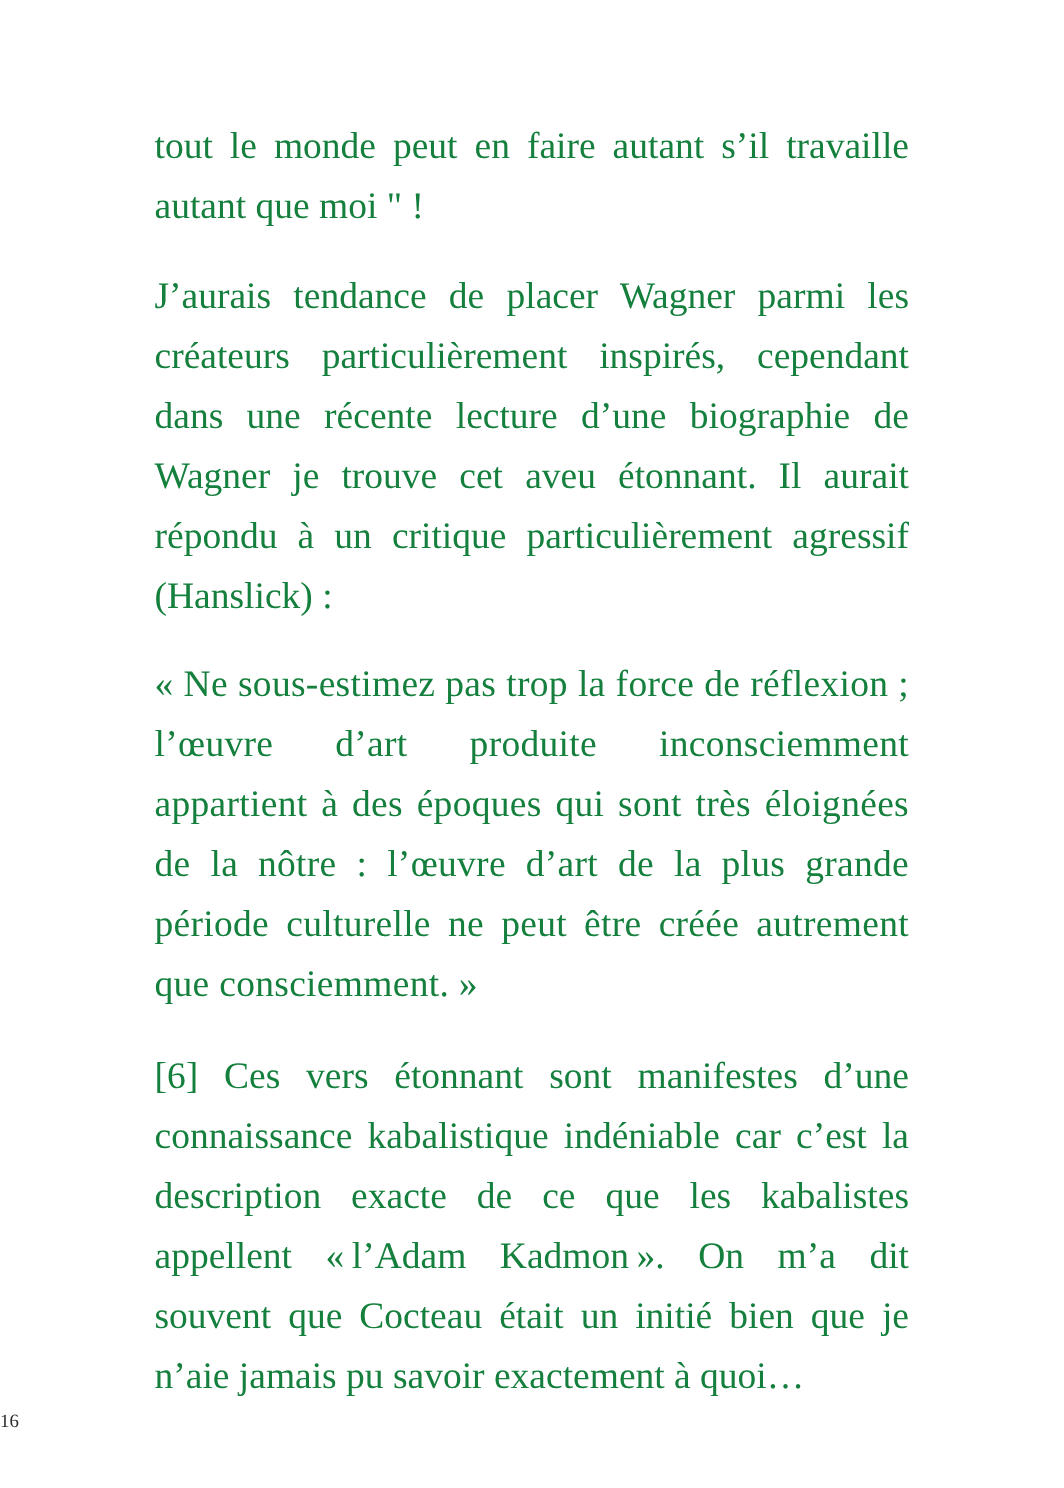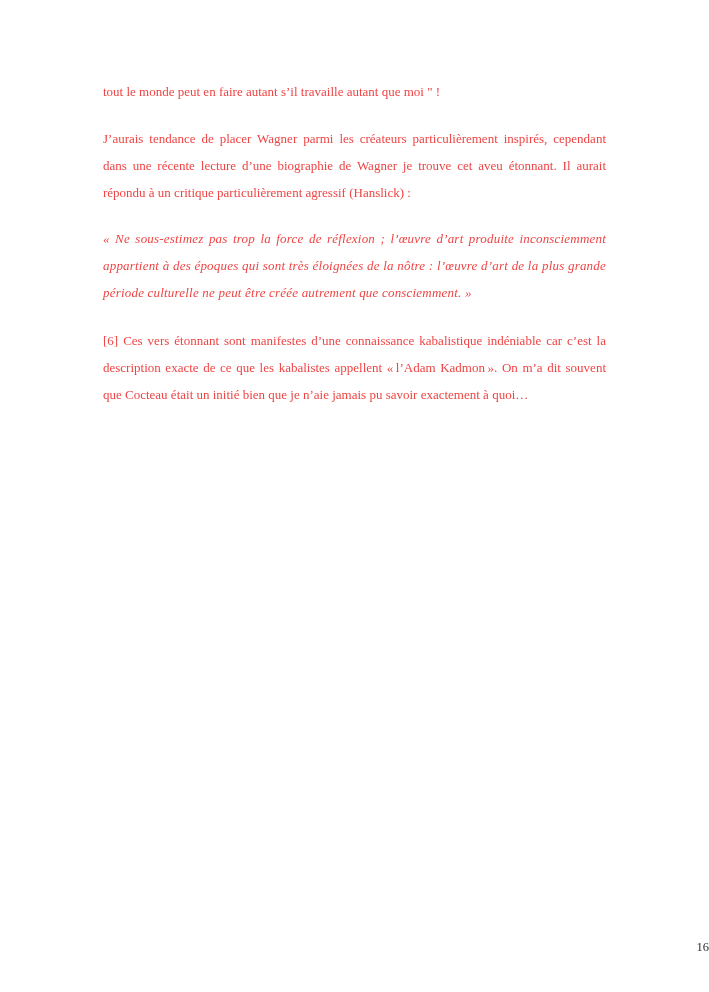--- a/index.html
+++ b/index.html
@@ -19,41 +19,40 @@
     width: 709px;
     height: 992px;
     box-sizing: border-box;
     padding: 78px 103px 0 103px;
   }
   .content {
     width: 503px;
   }
   p.para {
     margin: 0 0 19px 0;
-    font-size: 13px;
-    line-height: 27px;
+    font-size: 25px;
+    line-height: 40px;
     text-align: justify;
     text-justify: inter-word;
-    color: #ef4444;
+    color: #15803d;
     hyphens: none;
   }
   p.para.quote {
-    font-style: italic;
     margin-bottom: 21px;
     letter-spacing: 0.2px;
   }
   p.para.first {
     margin-bottom: 20px;
   }
   .pagenum {
     position: absolute;
     left: 0;
     right: 0;
     top: 940px;
-    text-align: right;
+    text-align: left;
     font-size: 12.5px;
     color: #2b2b2b;
     font-family: "Liberation Serif", serif;
   }
 </style>
 </head>
 <body>
 
 <div class="page">
   <div class="content">

